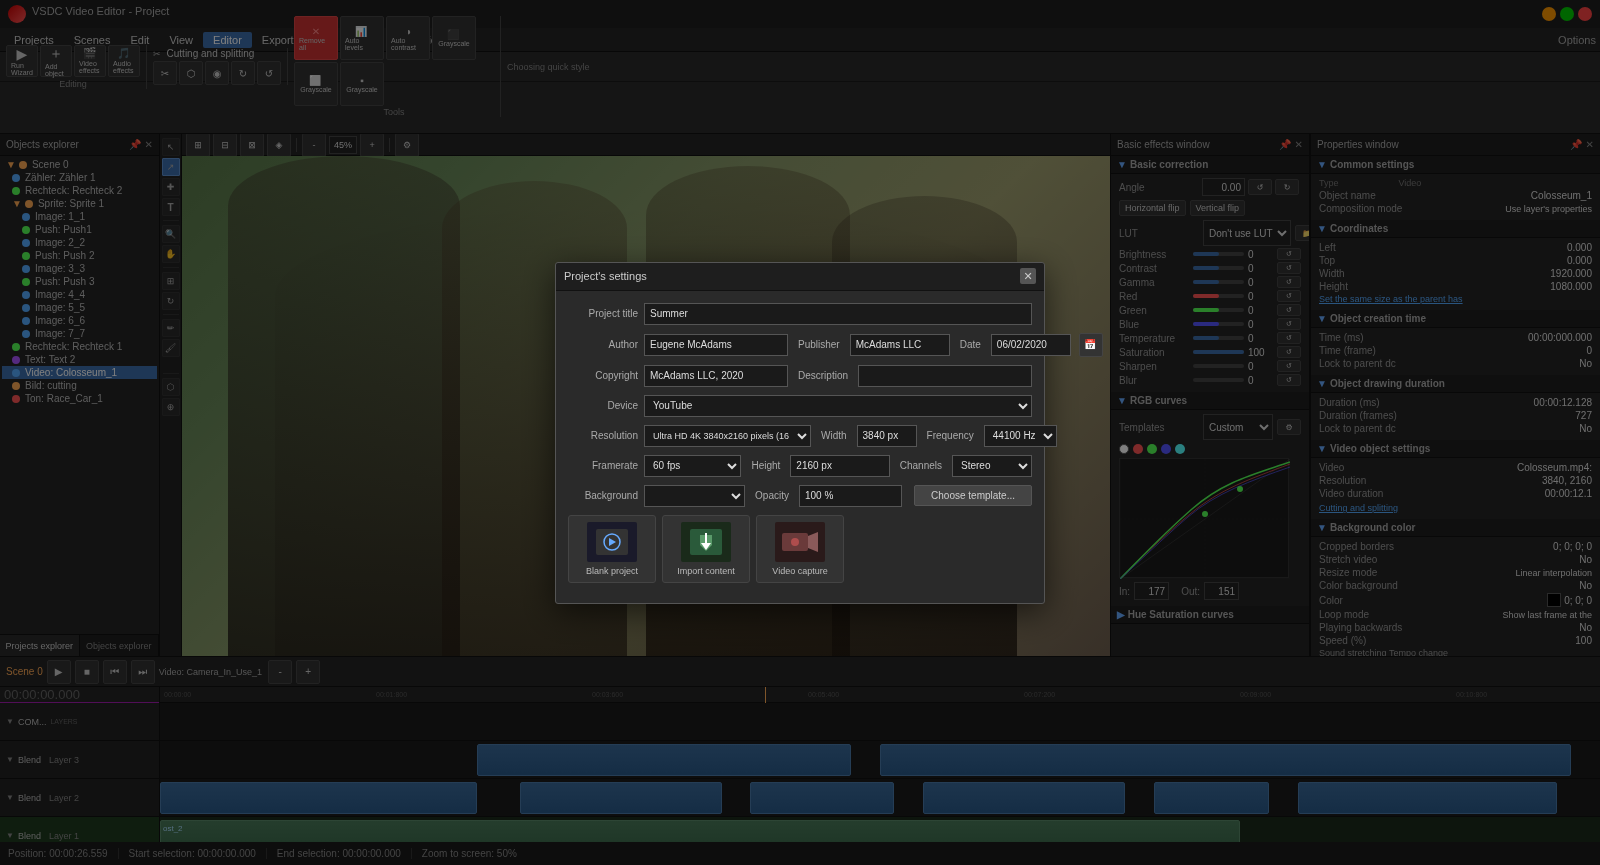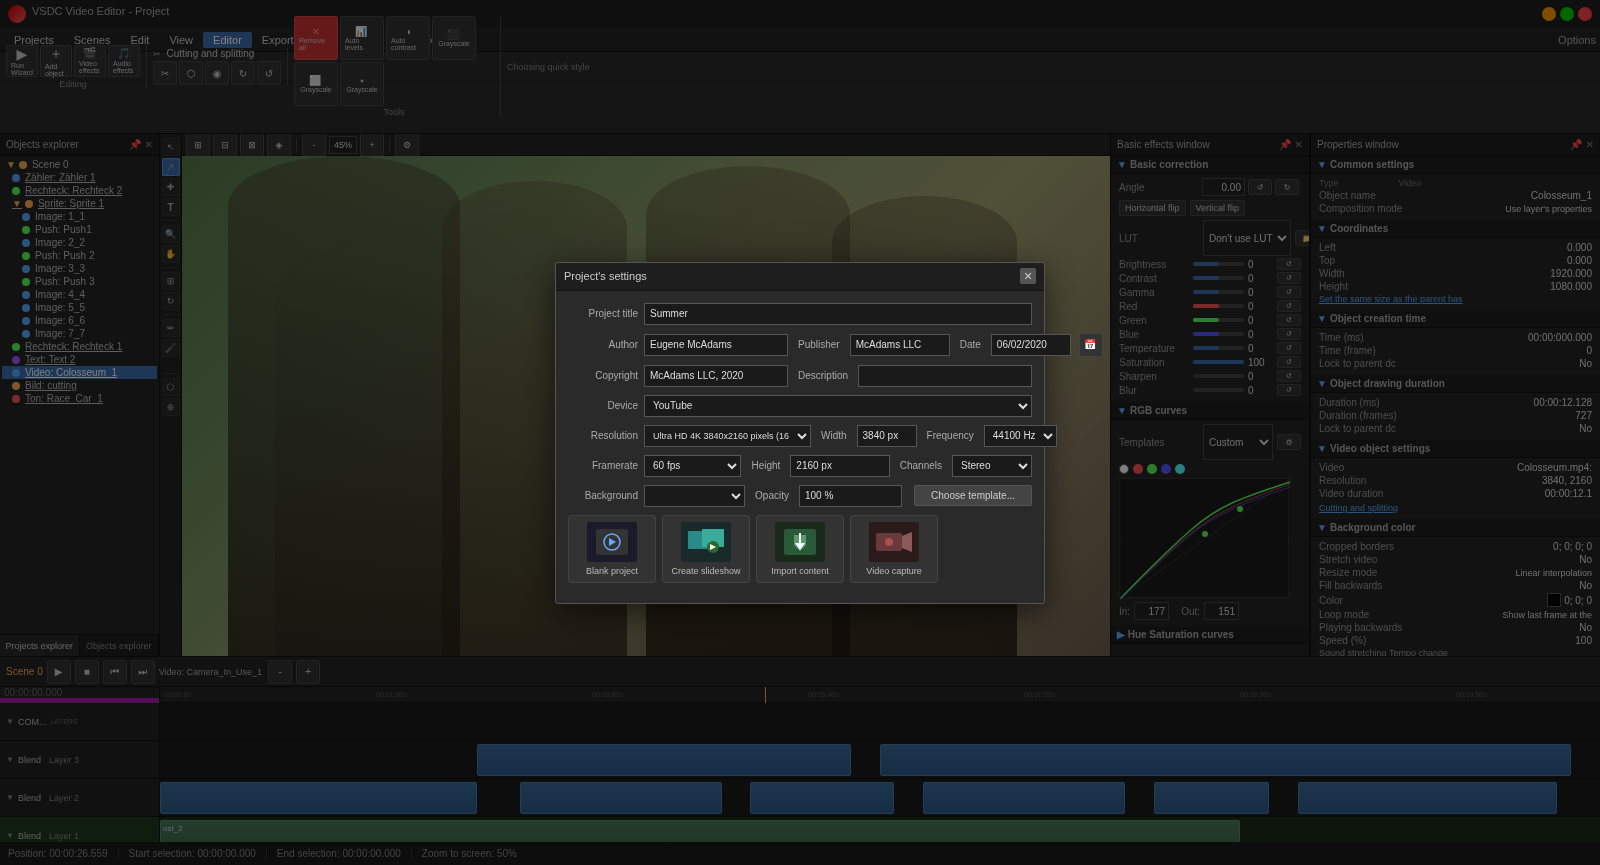--- a/index.html
+++ b/index.html
@@ -29,21 +29,21 @@
 
     
     #main { display: flex; height: calc(865px - 28px - 24px - 82px - 55px - 24px); }
 
     
     #left-panel { width: 160px; background: #252525; border-right: 1px solid #111; display: flex; flex-direction: column; }
     #left-panel-header { height: 22px; background: #1e1e1e; display: flex; align-items: center; padding: 0 6px; font-size: 10px; color: #aaa; border-bottom: 1px solid #111; justify-content: space-between; }
     #object-tree { flex: 1; overflow-y: auto; padding: 2px; }
     .tree-item { padding: 1px 4px; cursor: pointer; display: flex; align-items: center; gap: 3px; color: #bbb; font-size: 10px; }
     .tree-item.selected { background: #3d6fad; color: #fff; }
-    .tree-indent { padding-left: 10px; text-decoration: underline; }
+    .tree-indent { padding-left: 10px; }
     .tree-indent2 { padding-left: 20px; }
     .tree-dot { width: 8px; height: 8px; border-radius: 50%; display: inline-block; margin-right: 2px; }
     .dot-blue { background: #5af; }
     .dot-green { background: #5f5; }
     .dot-orange { background: #fa5; }
     .dot-red { background: #f55; }
     .dot-purple { background: #a5f; }
 
     
     #canvas-area { flex: 1; background: #1a1a1a; position: relative; overflow: hidden; }
@@ -128,21 +128,21 @@
     .prop-key { font-size: 10px; color: #999; flex: 1; }
     .prop-val { font-size: 10px; color: #ddd; text-align: right; }
 
     
     .flip-btn { background: #333; border: 1px solid #444; color: #ccc; font-size: 9px; padding: 2px 5px; cursor: pointer; border-radius: 2px; }
 
     
     .angle-row { display: flex; align-items: center; gap: 3px; margin-bottom: 4px; }
     .num-input { background: #222; border: 1px solid #444; color: #ddd; font-size: 10px; padding: 1px 3px; height: 18px; width: 60px; text-align: right; }
 
-    .lut-select { background: #222; border: 1px solid #444; color: #ddd; font-size: 10px; padding: 1px; height: 36px; width: 120px; }
+    .lut-select { background: #222; border: 1px solid #444; color: #ddd; font-size: 10px; padding: 1px; height: 26px; width: 120px; }
   </style>
 </head>
 <body>
 
 <div id="titlebar">
   <div style="display:flex;">
     <div class="app-icon" style="width:18px;height:18px;background:linear-gradient(135deg,#c00,#f55);border-radius:50%;margin-right:6px;"></div>
     <div style="font-size:11px;color:#aaa;">VSDC Video Editor - Project</div>
   </div>
   <div class="win-controls">
@@ -626,21 +626,21 @@
           </div>
         <div class="prop-row2">
             <span class="prop-key">Stretch video</span>
             <span class="prop-val">No</span>
           </div>
         <div class="prop-row2">
             <span class="prop-key">Resize mode</span>
             <span class="prop-val" style="font-size:9px;">Linear interpolation</span>
           </div>
         <div class="prop-row2">
-            <span class="prop-key">Fill backwards</span>
+            <span class="prop-key">Color background</span>
             <span class="prop-val">No</span>
           </div>
         <div class="prop-row2">
           <span class="prop-key">Color</span>
           <div style="display:flex;align-items:center;gap:3px;">
             <div class="color-swatch" style="background:#000;"></div>
             <span class="prop-val">0; 0; 0</span>
           </div>
         </div>
         <div class="prop-row2">
@@ -676,21 +676,21 @@
       <span style="color:#aaa;font-size:9px;">Video: Camera_In_Use_1</span>
     </div>
     <div style="display:flex;align-items:center;gap:4px;">
       <div class="tb-btn">-</div>
       <div class="tb-btn">+</div>
     </div>
   </div>
   <div id="timeline-content">
     <div id="timeline-tracks-label">
 
-      <div style="height:16px;background:#252525;border-bottom:5px solid #a21caf;display:flex;align-items:center;padding:0 4px;font-size:10px;color:#666;">00:00:00.000</div>
+      <div style="height:16px;background:#252525;border-bottom:1px solid #a21caf;display:flex;align-items:center;padding:0 4px;font-size:13px;color:#666;">00:00:00.000</div>
 
       <div class="track-label">
         <span style="font-size:8px;color:#888;">▼</span>
         <span style="font-size:9px;">COM...</span>
         <span style="font-size:7px;color:#666;">LAYERS</span>
       </div>
 
       <div class="track-label">
         <span style="font-size:8px;color:#888;">▼</span>
         <span style="font-size:9px;">Blend</span>
@@ -836,31 +836,20 @@
           <div class="template-icon" style="background:#1a1a2a;">
             <svg width="40" height="34" viewBox="0 0 40 34">
                 <rect x="4" y="4" width="32" height="26" fill="#333" rx="2"></rect>
                 <circle cx="20" cy="17" r="8" fill="none" stroke="#6af" stroke-width="1.5"></circle>
                 <polygon points="17,13 17,21 24,17" fill="#6af"></polygon>
               </svg>
           </div>
           <span class="template-label">Blank project</span>
         </div>
 
-        <div class="template-item">
-          <div class="template-icon" style="background:#1a2a2a;">
-            <svg width="40" height="34" viewBox="0 0 40 34">
-                <rect x="2" y="6" width="22" height="18" fill="#2a8a8a" rx="1"></rect>
-                <rect x="16" y="4" width="22" height="18" fill="#3aaa9a" rx="1"></rect>
-                <circle cx="27" cy="22" r="6" fill="#2a6a2a"></circle>
-                <polygon points="24,19 24,25 30,22" fill="#fff"></polygon>
-              </svg>
-          </div>
-          <span class="template-label">Create slideshow</span>
-        </div>
 
         <div class="template-item">
           <div class="template-icon" style="background:#1a2a1a;">
             <svg width="40" height="34" viewBox="0 0 40 34">
                 <rect x="4" y="4" width="32" height="26" fill="#2a5a3a" rx="2"></rect>
                 <polygon points="14,10 26,10 26,20 20,26 14,20" fill="#5a9a6a"></polygon>
                 <line x1="20" y1="8" x2="20" y2="20" stroke="#fff" stroke-width="2"></line>
                 <polygon points="15,18 20,25 25,18" fill="#fff"></polygon>
               </svg>
           </div>

